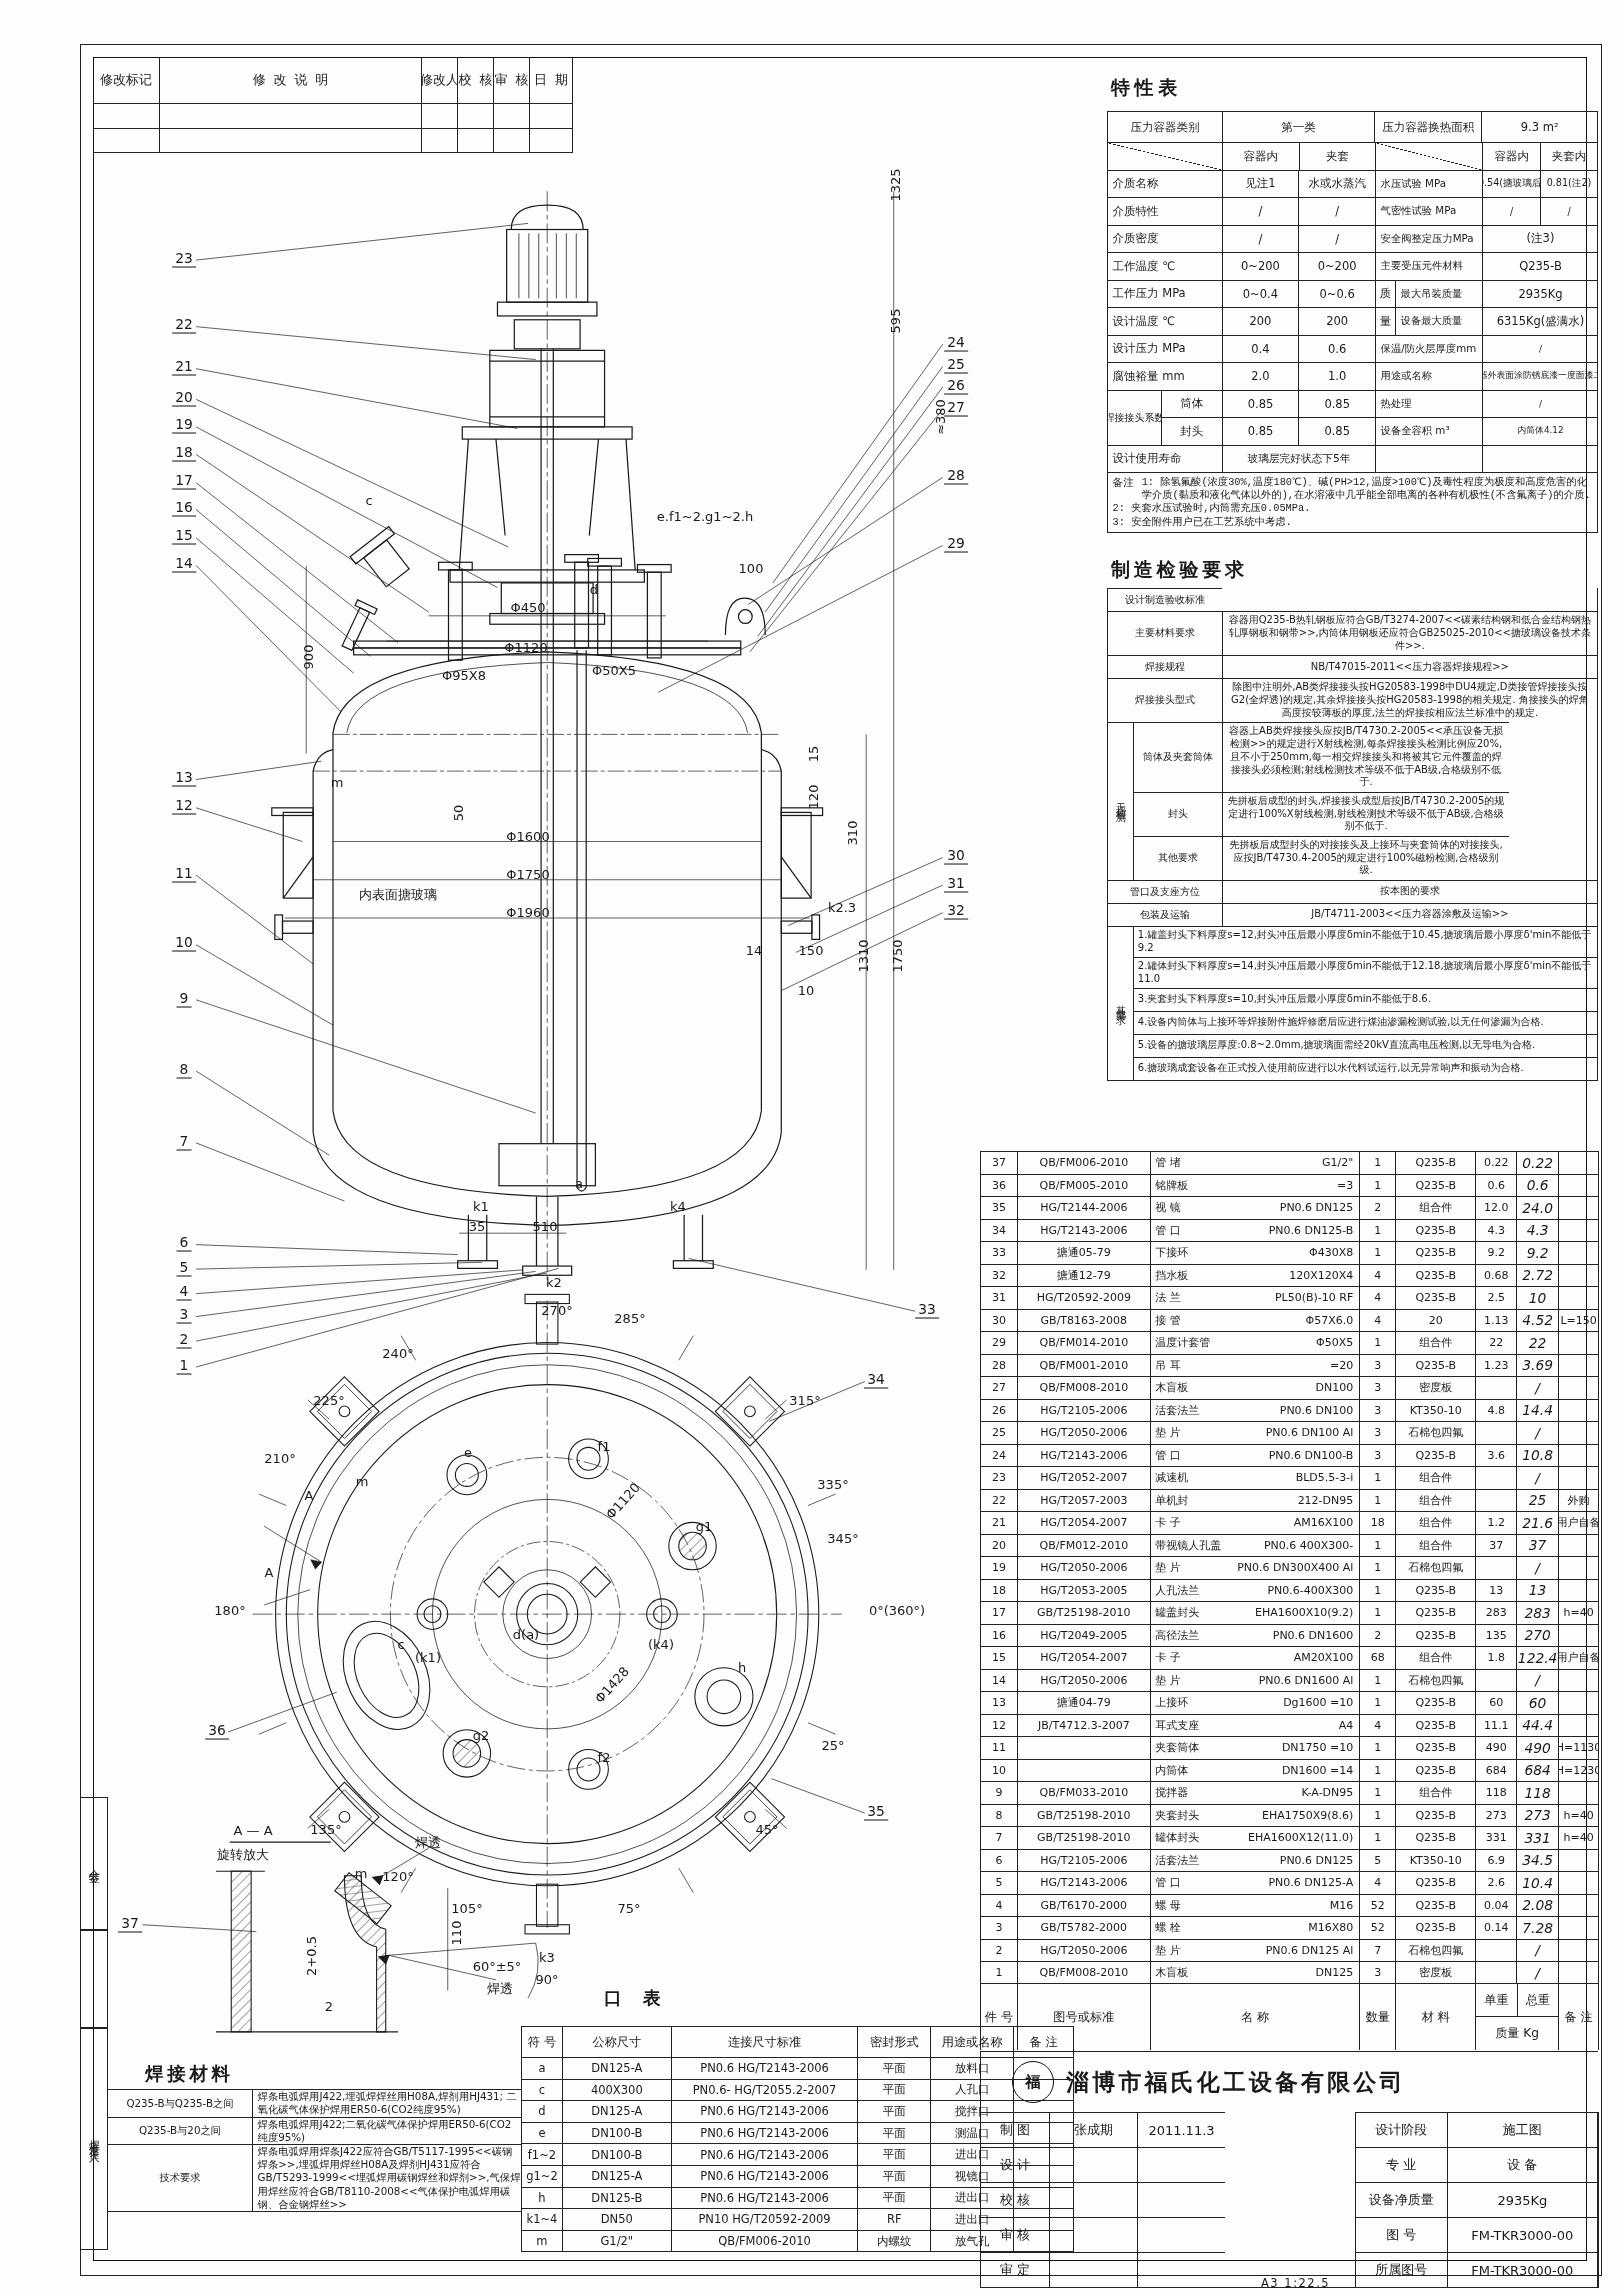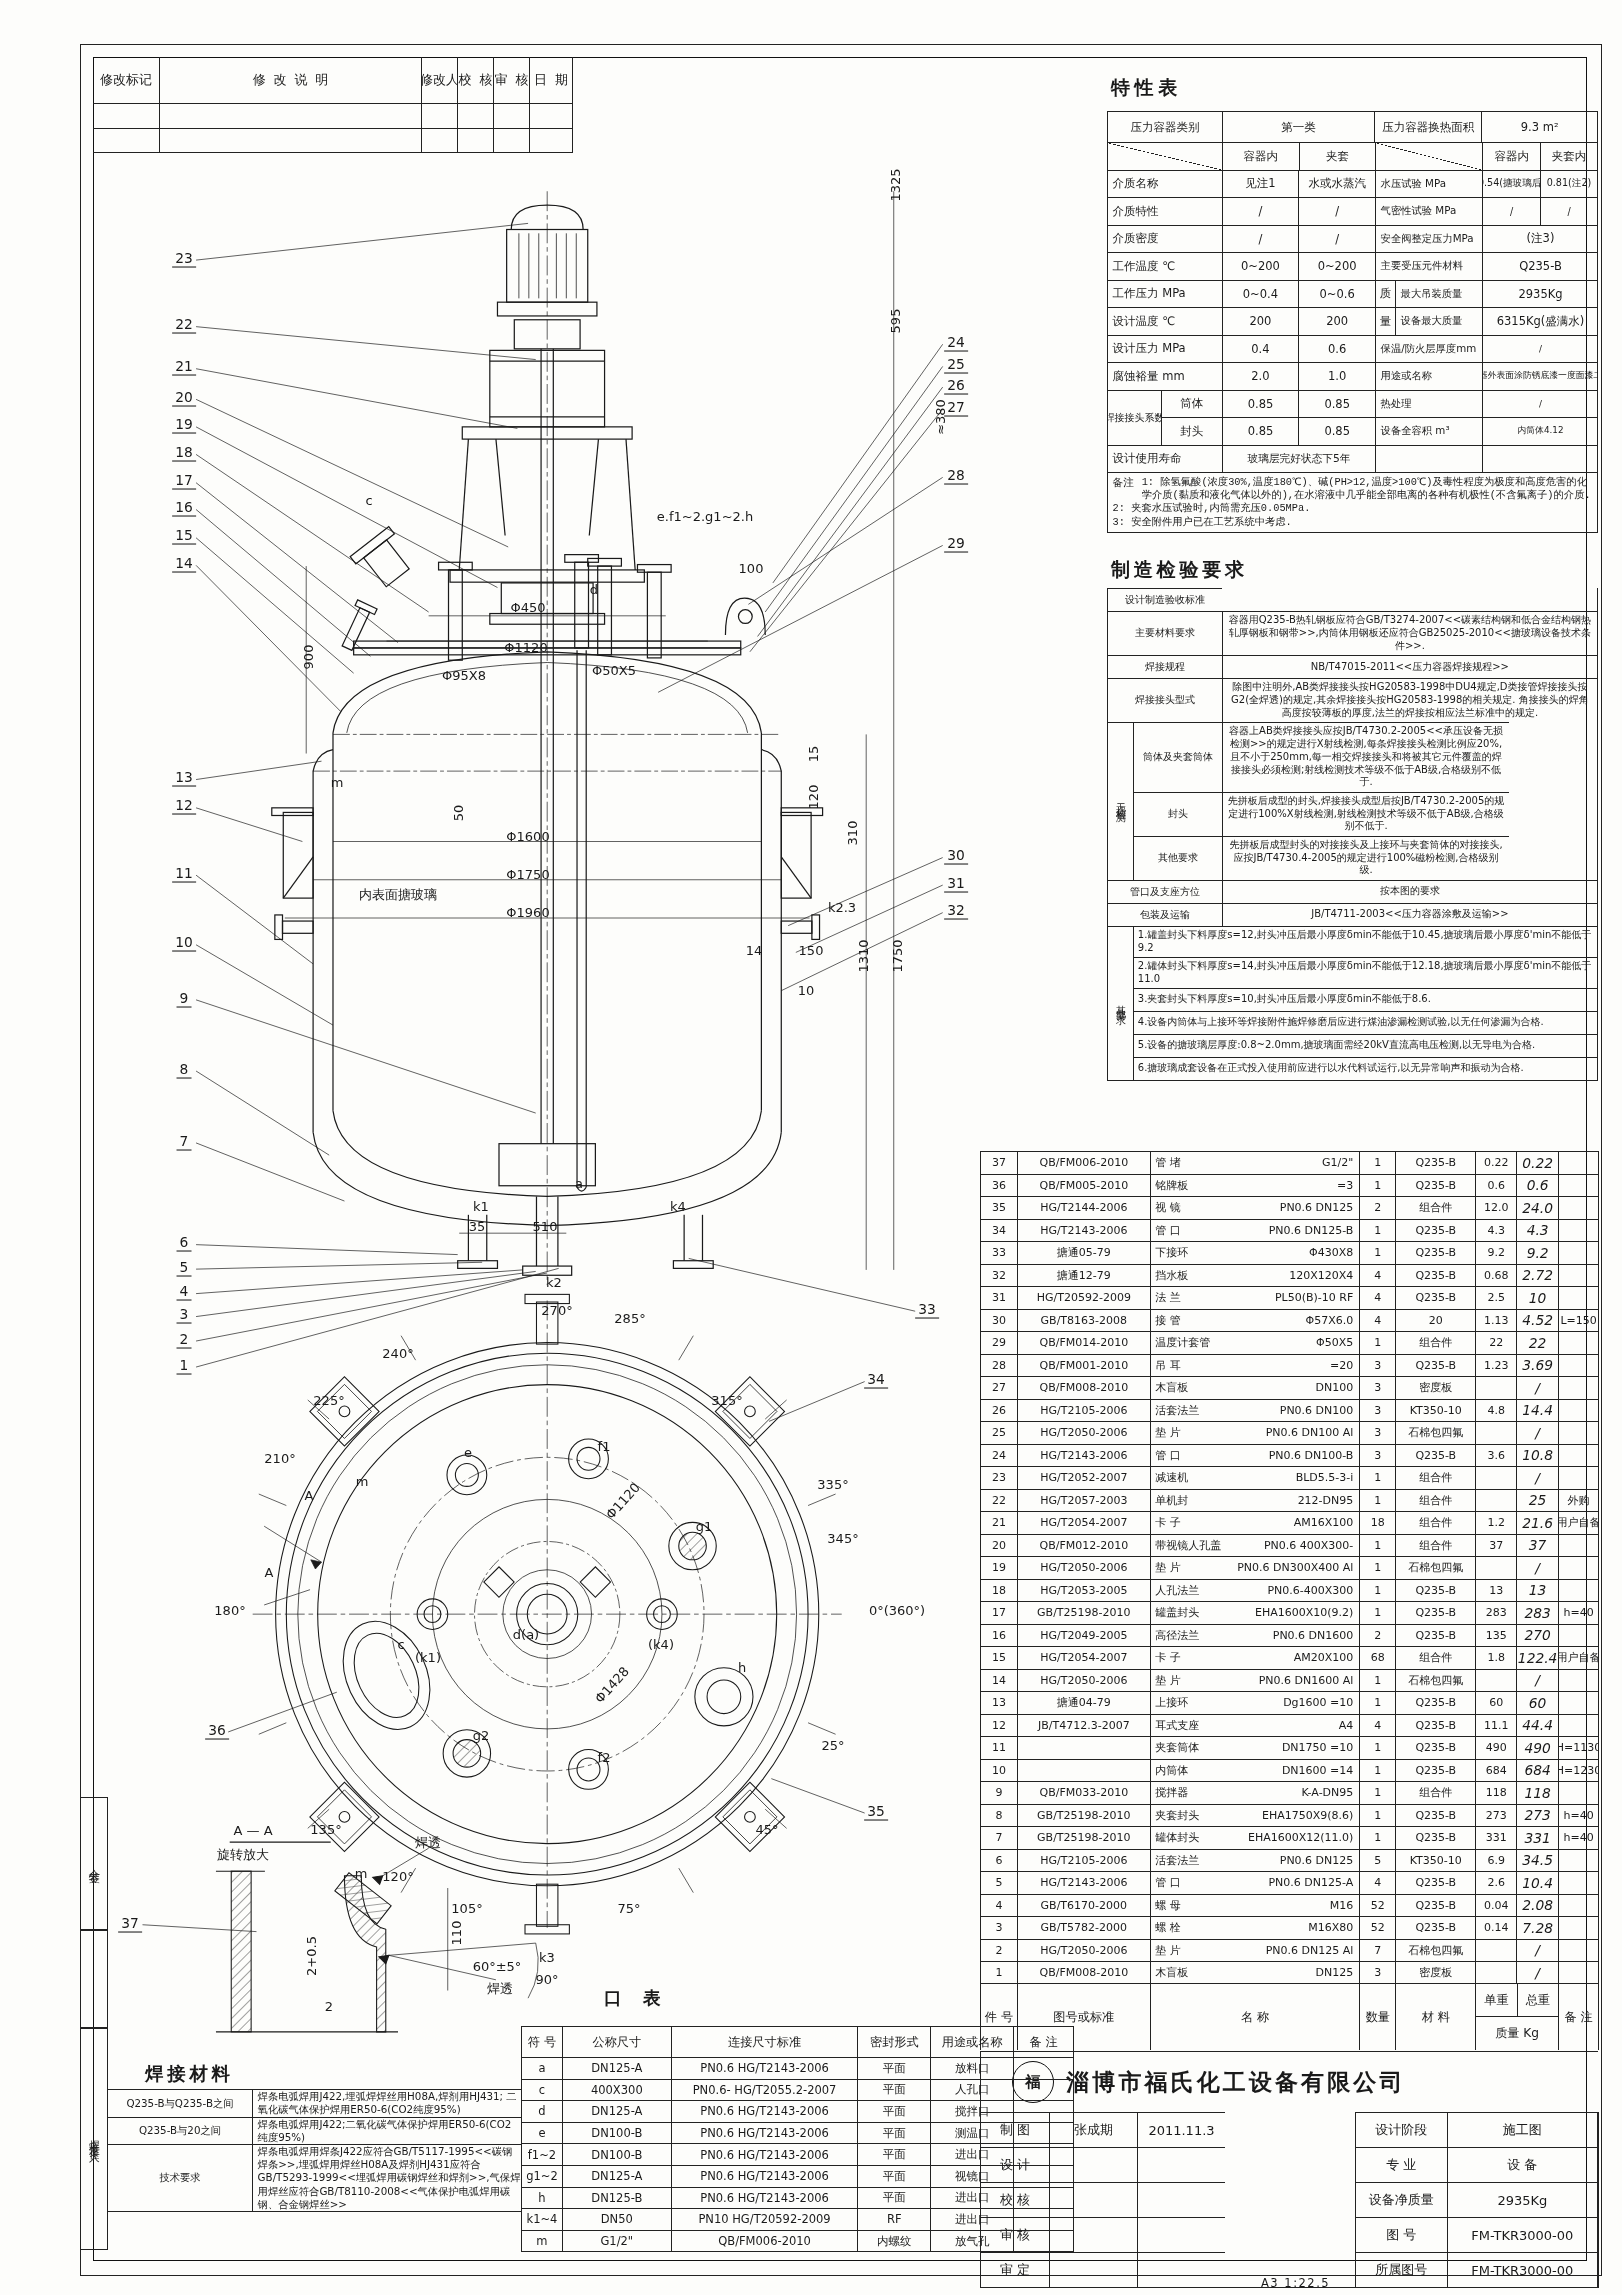--- a/index.html
+++ b/index.html
@@ -1435,21 +1435,21 @@
       <div class="mk" style="left: 398px; top: 1876px; transform: translate(-50%, -50%);">120°</div>
       <div class="mk" style="left: 467px; top: 1908px; transform: translate(-50%, -50%);">105°</div>
       <div class="mk" style="left: 547px; top: 1957px; transform: translate(-50%, -50%);">k3</div>
       <div class="mk" style="left: 547px; top: 1979px; transform: translate(-50%, -50%);">90°</div>
       <div class="mk" style="left: 629px; top: 1908px; transform: translate(-50%, -50%);">75°</div>
       <div class="mk" style="left: 767px; top: 1829px; transform: translate(-50%, -50%);">45°</div>
       <div class="mk" style="left: 833px; top: 1745px; transform: translate(-50%, -50%);">25°</div>
       <div class="mk" style="left: 897px; top: 1610px; transform: translate(-50%, -50%);">0°(360°)</div>
       <div class="mk" style="left: 843px; top: 1538px; transform: translate(-50%, -50%);">345°</div>
       <div class="mk" style="left: 833px; top: 1484px; transform: translate(-50%, -50%);">335°</div>
-      <div class="mk" style="left: 727px; top: 1400px; transform: translate(-50%, -50%);">315°</div>
+      <div class="mk" style="left: 805px; top: 1400px; transform: translate(-50%, -50%);">315°</div>
       <div class="mk" style="left: 468px; top: 1452px; transform: translate(-50%, -50%);">e</div>
       <div class="mk" style="left: 604px; top: 1446px; transform: translate(-50%, -50%);">f1</div>
       <div class="mk" style="left: 704px; top: 1526px; transform: translate(-50%, -50%);">g1</div>
       <div class="mk" style="left: 481px; top: 1735px; transform: translate(-50%, -50%);">g2</div>
       <div class="mk" style="left: 604px; top: 1757px; transform: translate(-50%, -50%);">f2</div>
       <div class="mk" style="left: 742px; top: 1667px; transform: translate(-50%, -50%);">h</div>
       <div class="mk" style="left: 401px; top: 1644px; transform: translate(-50%, -50%);">c</div>
       <div class="mk" style="left: 428px; top: 1657px; transform: translate(-50%, -50%);">(k1)</div>
       <div class="mk" style="left: 661px; top: 1644px; transform: translate(-50%, -50%);">(k4)</div>
       <div class="mk" style="left: 526px; top: 1634px; transform: translate(-50%, -50%);">d(a)</div>

